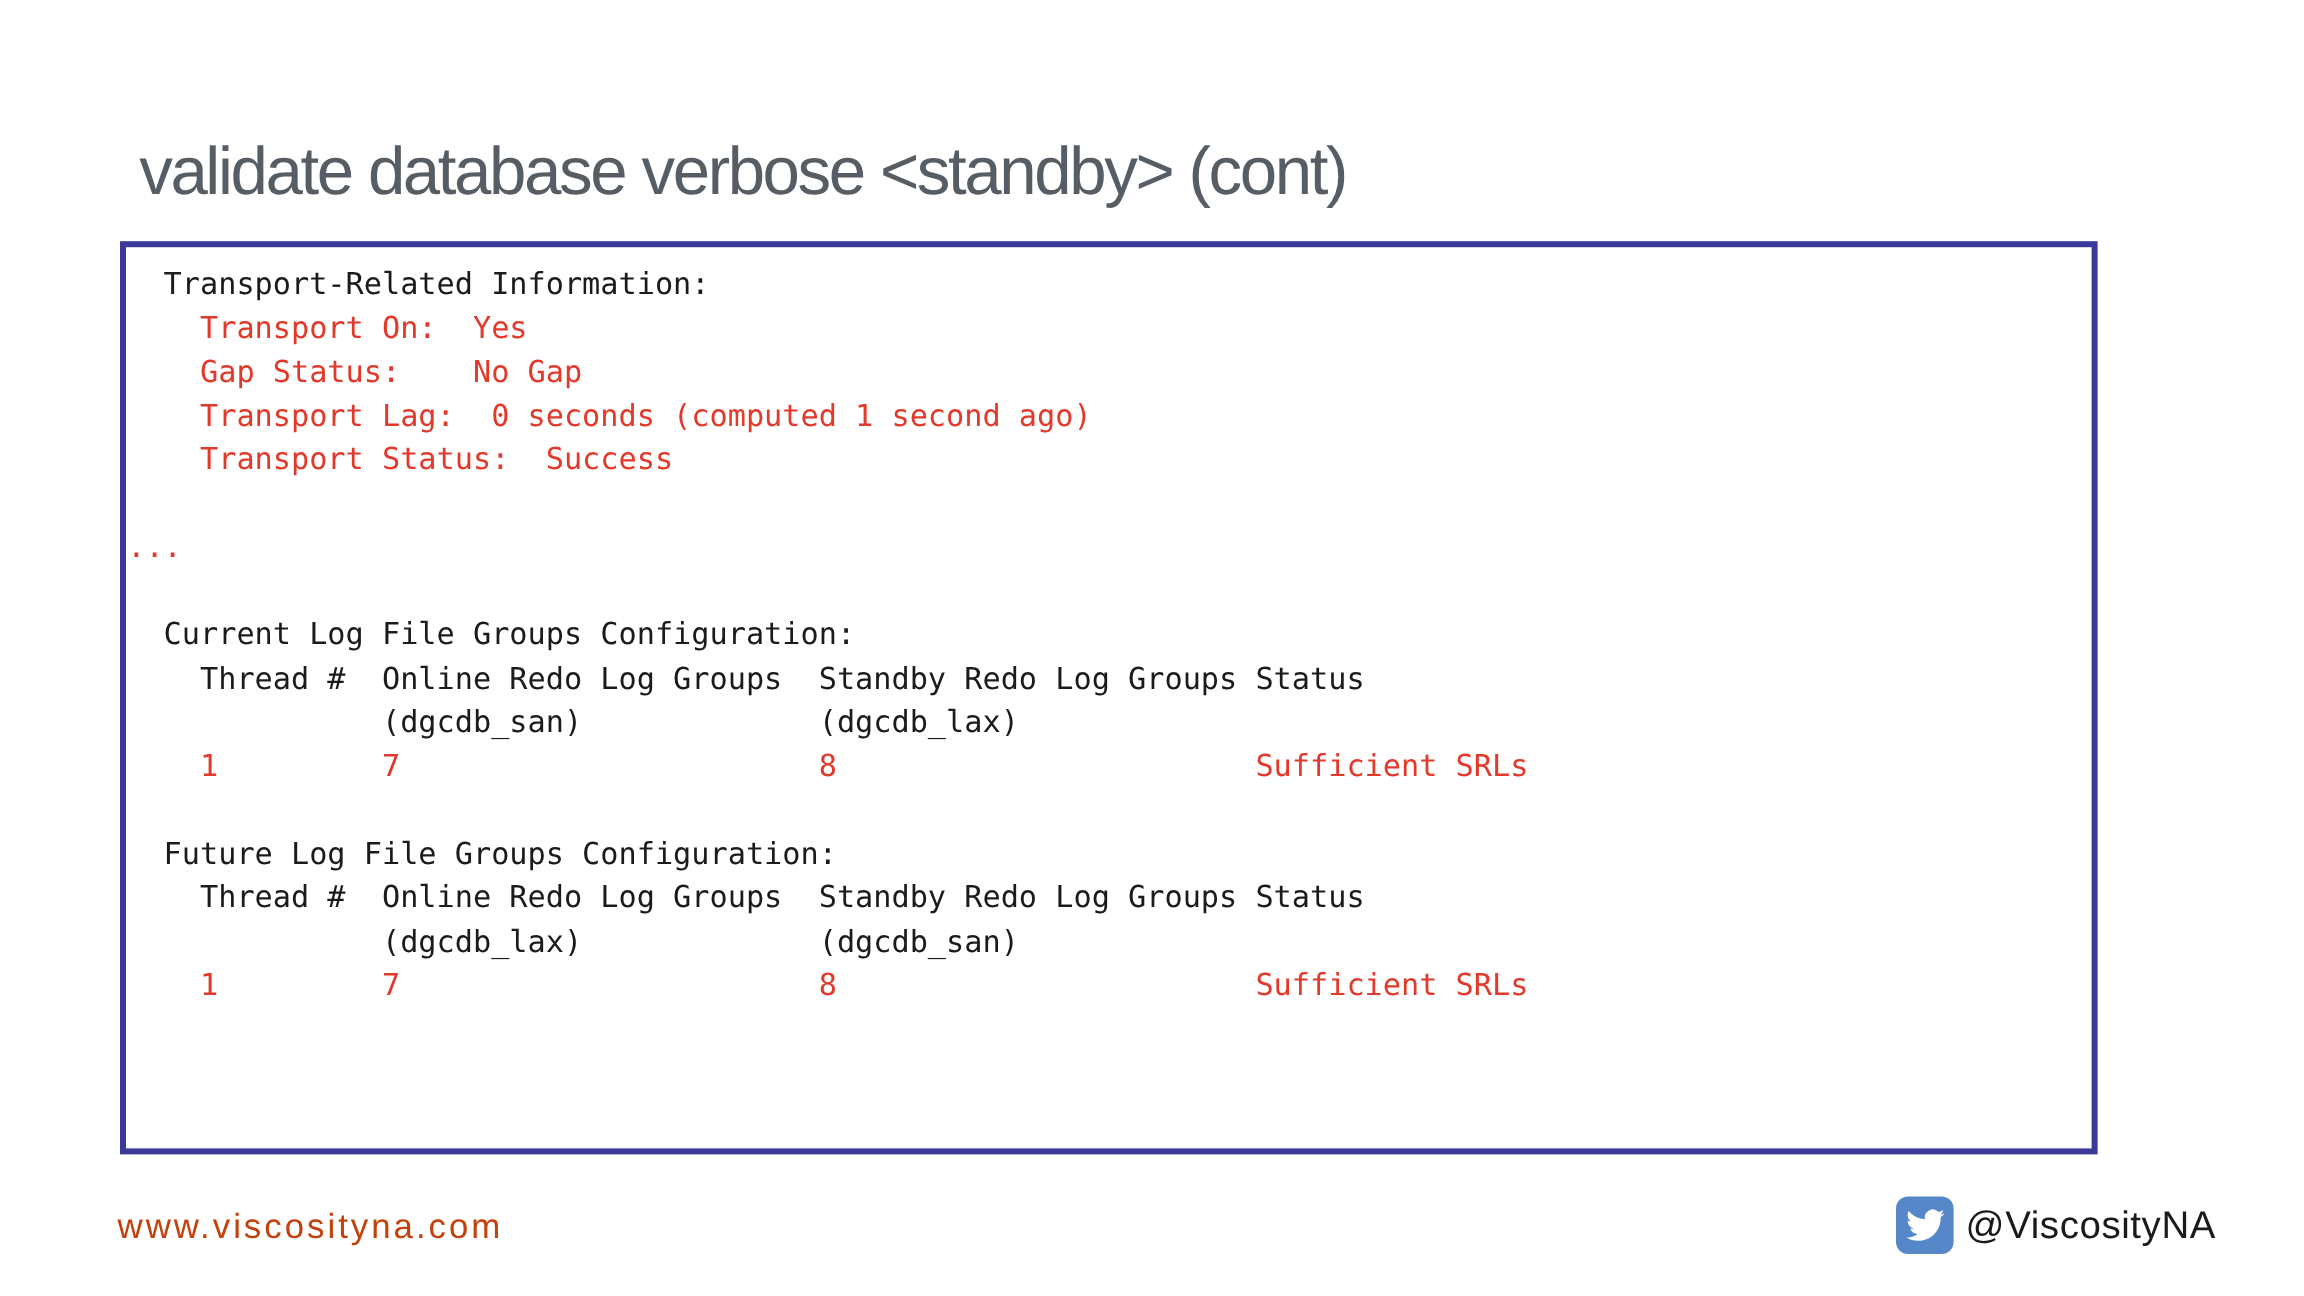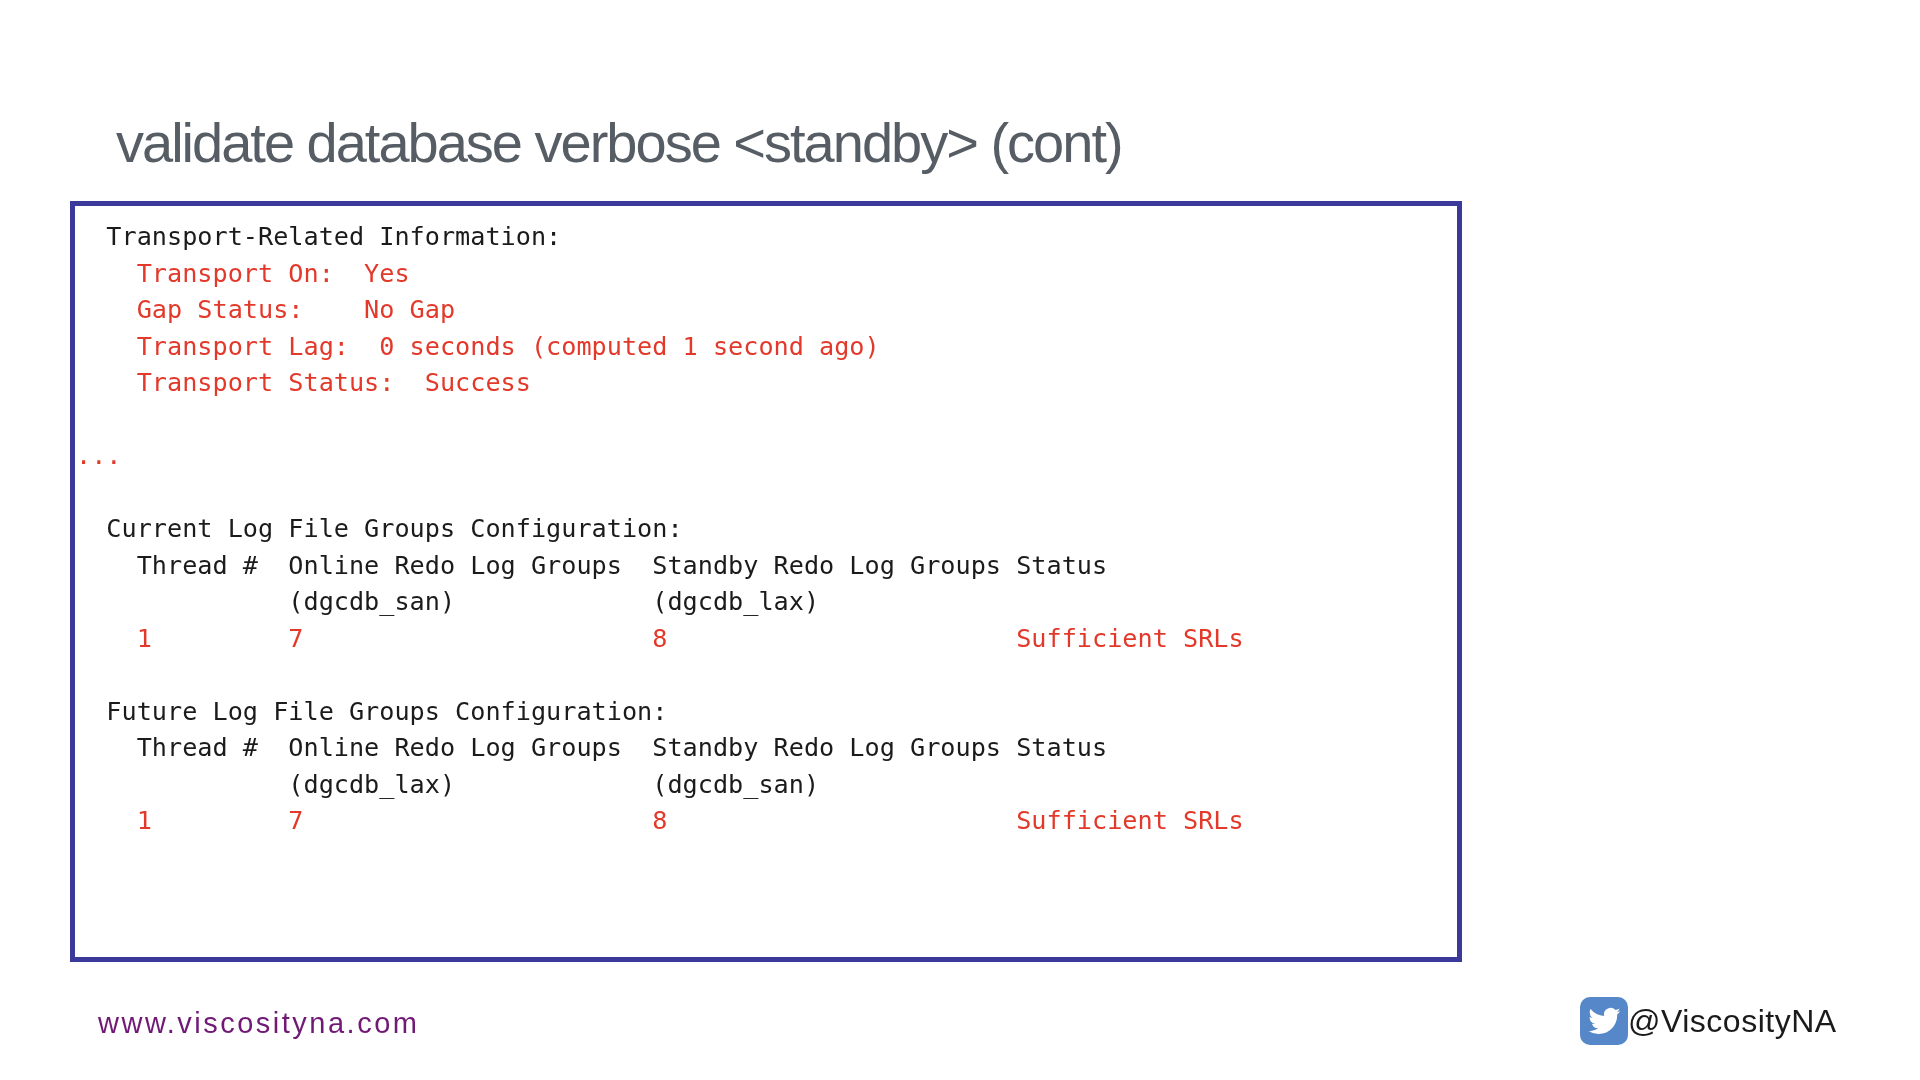--- a/index.html
+++ b/index.html
@@ -8,42 +8,42 @@
     background:#ffffff; overflow:hidden;
     font-family:"Liberation Sans", sans-serif;
   }
   .title {
     position:absolute; left:100px; top:96px; margin:16px;
     font-size:56px; line-height:62px; font-weight:400;
     letter-spacing:-2px; color:var(--title-gray,#575d64);
     white-space:nowrap;
   }
   .code-box {
-    position:absolute; left:70px; top:201px;
-    width:1392px; height:761px;
+    position:absolute; left:100px; top:201px;
+    width:1648px; height:761px;
     box-sizing:border-box;
     border:5px solid var(--border-indigo,#3b3a9b);
     background:#ffffff;
   }
   .terminal {
     margin:0; padding:13px 0 0 1px;
     font-family:"DejaVu Sans Mono","Liberation Mono",monospace;
     font-size:25.2px; line-height:36.5px;
   }
   .t-line { white-space:pre; min-height:36.5px; }
   .t-black { color:var(--term-black,#1b1b1b); }
   .t-red   { color:var(--term-red,#e2392b); }
   .footer-site {
     position:absolute; left:98px; top:1007px;
-    font-size:29px; letter-spacing:2.5px; color:#701a75;
+    font-size:29px; letter-spacing:2.5px; color:#c2410c;
     white-space:nowrap;
   }
   .twitter-badge {
     position:absolute; left:1580px; top:997px;
-    display:flex; align-items:center; 
+    display:flex; align-items:center; gap:10px;
   }
   .tw-icon {
     width:48px; height:48px; border-radius:10px;
     background:var(--twitter-blue,#5687c8);
     display:flex; align-items:center; justify-content:center;
     flex:0 0 auto;
   }
   .tw-icon svg { width:34px; height:34px; display:block; }
   .tw-handle {
     font-size:32px; color:#1a1a1a; letter-spacing:0.5px;

